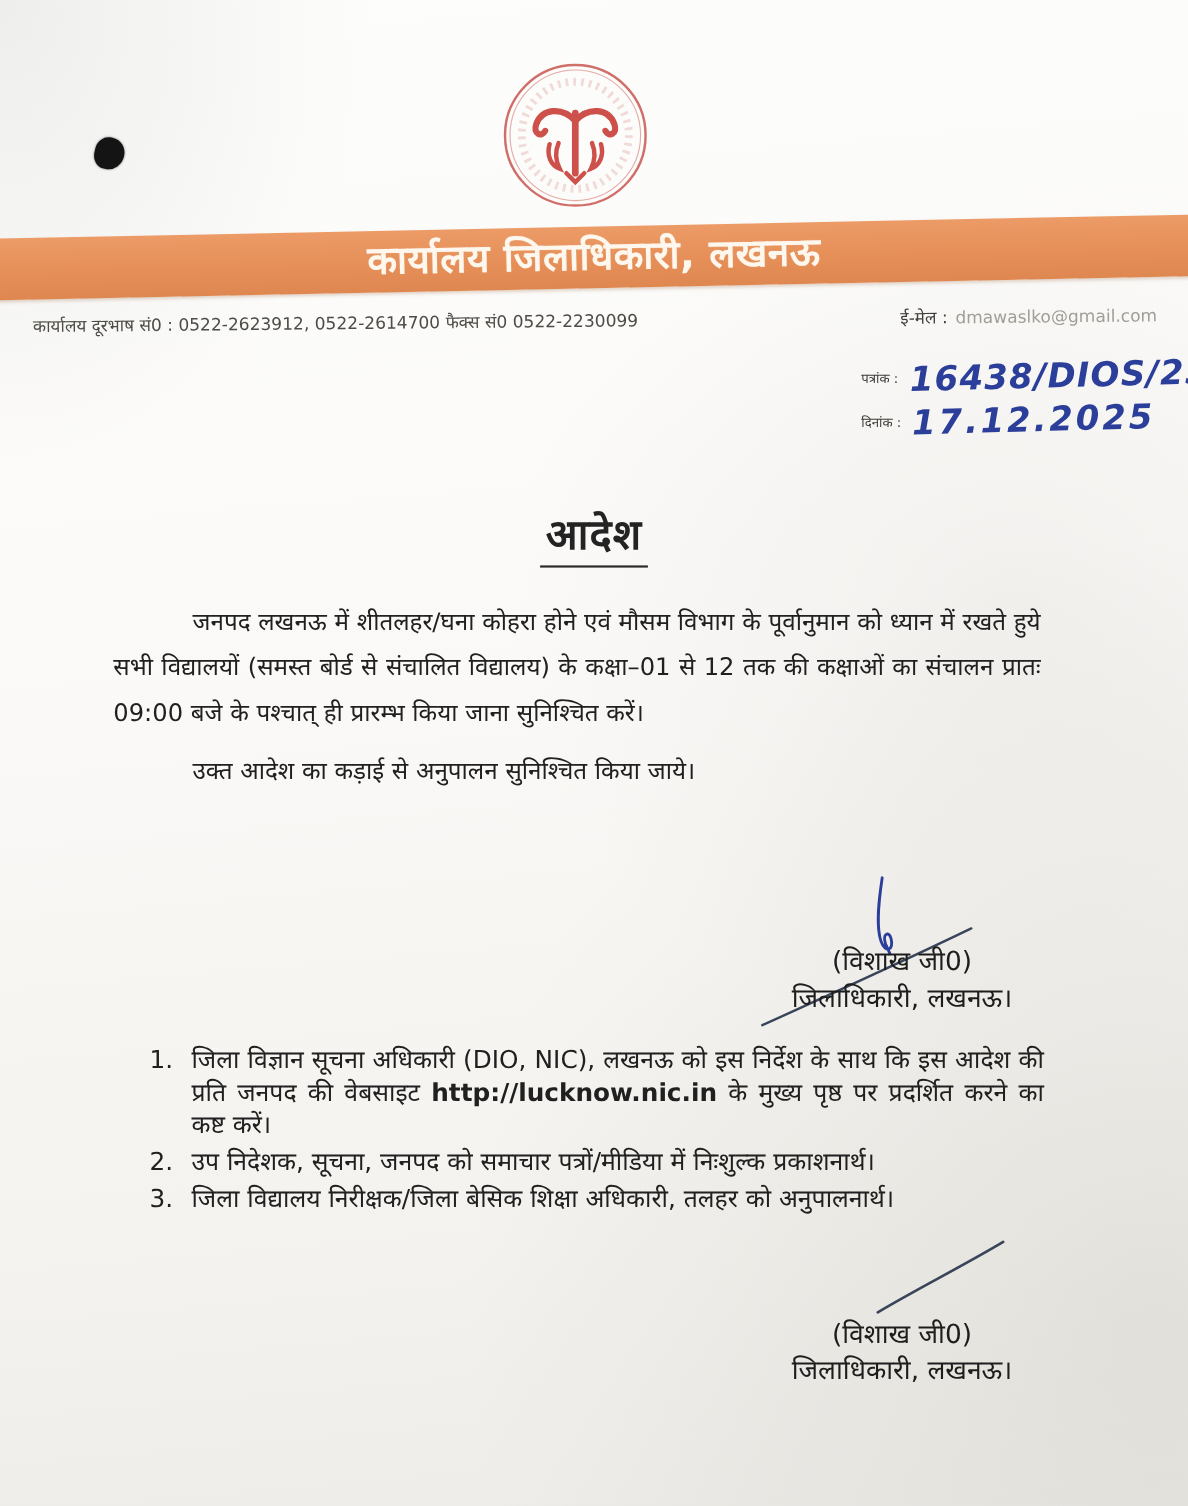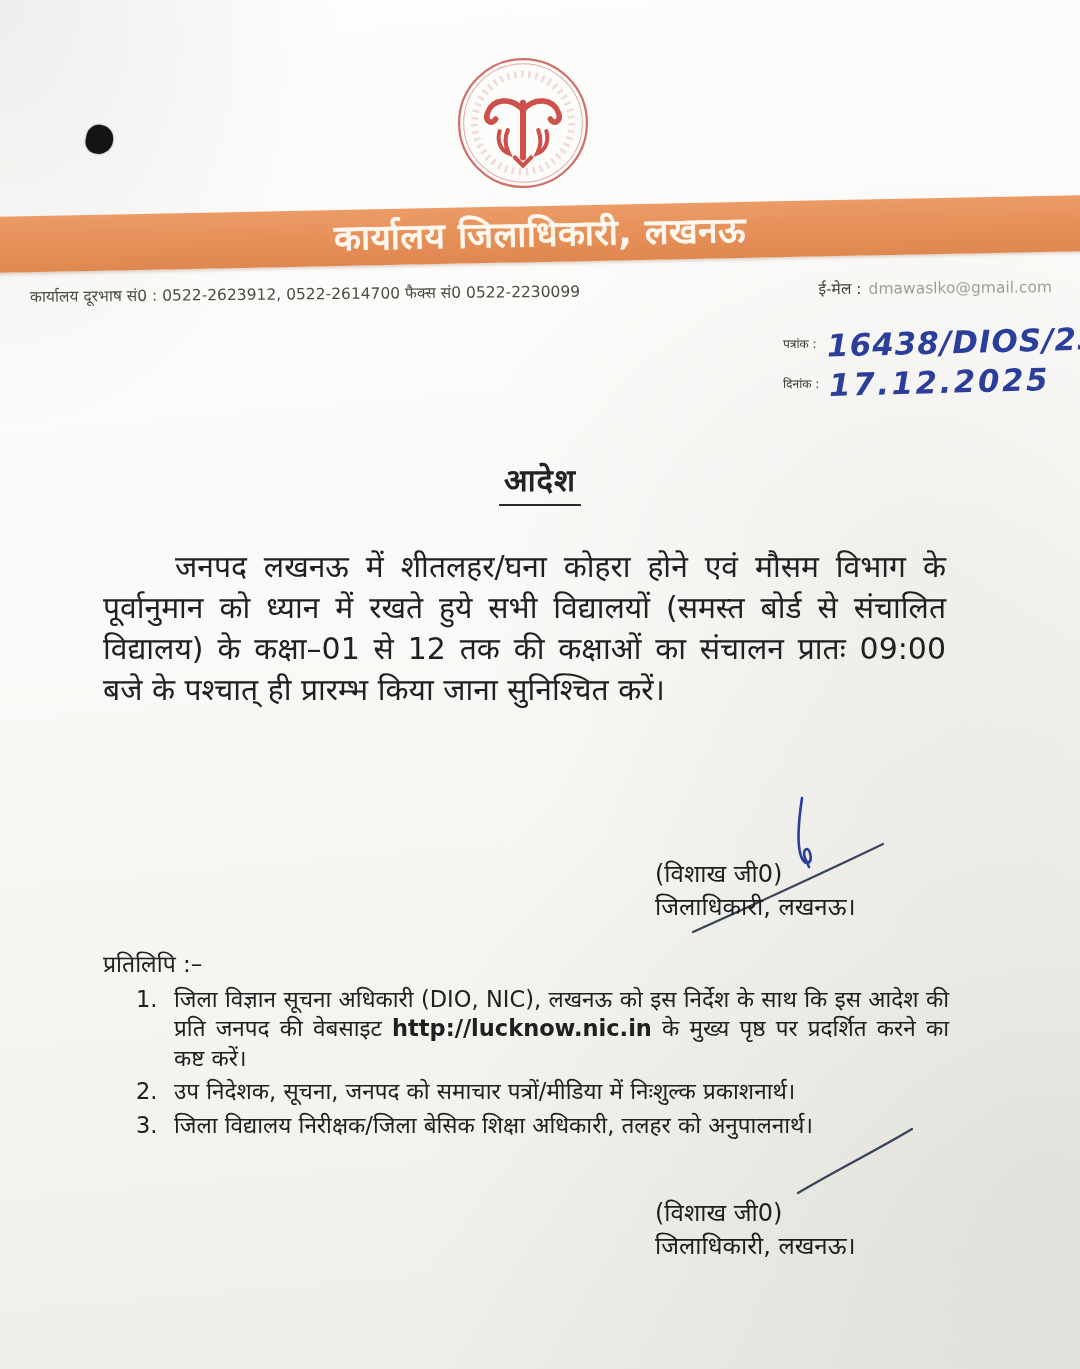--- a/index.html
+++ b/index.html
@@ -38,31 +38,31 @@
 
   
   .meta { position:absolute; left:783px; top:324px; }
   .meta-row { display:flex; align-items:flex-start; margin-bottom:4px; }
   .meta-label { font-size:12px; color:#3c3b37; padding-top:11px; white-space:nowrap; }
   .meta-value { font-size:31px; font-weight:700; font-style:italic; color:#2b3f9a;
                 margin-left:10px; transform:rotate(-1.5deg); letter-spacing:1px; white-space:nowrap; }
 
   
   .title-wrap { position:absolute; top:458px; left:0; right:0; text-align:center; }
-  .order-title { display:inline-block; font-size:31px; font-weight:700; color:#232323;
+  .order-title { display:inline-block; font-size:38px; font-weight:700; color:#232323;
                  border-bottom:2.5px solid #2b2b2b; padding:0 5px 4px; letter-spacing:1px; }
 
   
-  .body { position:absolute; top:546px; left:103px; width:843px; font-size:30px;
+  .body { position:absolute; top:546px; left:103px; width:843px; font-size:22px;
           line-height:41px; text-align:justify; color:#202020; }
   .body p { margin:0 0 12px; text-indent:72px; }
   .url { font-weight:700; }
 
   
-  .sig-block { position:absolute; left:655px; width:330px; text-align:left;
+  .sig-block { position:absolute; left:655px; width:330px; text-align:center;
                font-size:24px; line-height:33px; color:#1d1d1d; font-weight:500; }
   .sig-svg { position:absolute; left:0; top:0; }
   #sig1 { top:792px; height:160px; }
   #sig1 .sig-text { position:absolute; top:66px; left:0; right:0; }
   #sig2 { top:1113px; height:170px; }
   #sig2 .sig-text { position:absolute; top:84px; left:0; right:0; }
 
   
   .copies { position:absolute; top:950px; left:103px; width:846px; font-size:22.5px;
             line-height:29.5px; color:#202020; }
@@ -113,35 +113,35 @@
       <span class="meta-value" style="letter-spacing:2.5px;">17.12.2025</span>
     </div>
   </div>
 
   <div class="title-wrap">
     <span class="order-title">आदेश</span>
   </div>
 
   <div class="body">
     <p>जनपद लखनऊ में शीतलहर/घना कोहरा होने एवं मौसम विभाग के पूर्वानुमान को ध्यान में रखते हुये सभी विद्यालयों (समस्त बोर्ड से संचालित विद्यालय) के कक्षा–01 से 12 तक की कक्षाओं का संचालन प्रातः 09:00 बजे के पश्चात् ही प्रारम्भ किया जाना सुनिश्चित करें।</p>
+    <p>उक्त आदेश का कड़ाई से अनुपालन सुनिश्चित किया जाये।</p>
   </div>
 
   <div class="sig-block" id="sig1">
     <svg class="sig-svg" width="330" height="160" viewBox="0 0 330 160">
       <path d="M147 6 C144 26 141 50 146 64 C150 75 158 72 155 61 C153 54 147 57 150 66 L154 75" stroke="#2b3f9a" stroke-width="2.6" fill="none" stroke-linecap="round"></path>
       <path d="M38 140 C100 112 170 80 228 52" stroke="#39465a" stroke-width="2.2" fill="none" stroke-linecap="round"></path>
     </svg>
     <div class="sig-text">
       <div>(विशाख जी0)</div>
       <div>जिलाधिकारी, लखनऊ।</div>
     </div>
   </div>
 
   <div class="copies">
-    <p class="copies-heading">प्रतिलिपि :–</p>
     <div class="copy-item">
       <span class="copy-num">1.</span>
       <span class="copy-text"><span>जिला विज्ञान सूचना अधिकारी (DIO, NIC), लखनऊ को इस निर्देश के साथ कि इस आदेश की प्रति जनपद की वेबसाइट </span><span class="url">http://lucknow.nic.in</span><span> के मुख्य पृष्ठ पर प्रदर्शित करने का कष्ट करें।</span></span>
     </div>
     <div class="copy-item">
       <span class="copy-num">2.</span>
       <span class="copy-text">उप निदेशक, सूचना, जनपद को समाचार पत्रों/मीडिया में निःशुल्क प्रकाशनार्थ।</span>
     </div>
     <div class="copy-item">
       <span class="copy-num">3.</span>

